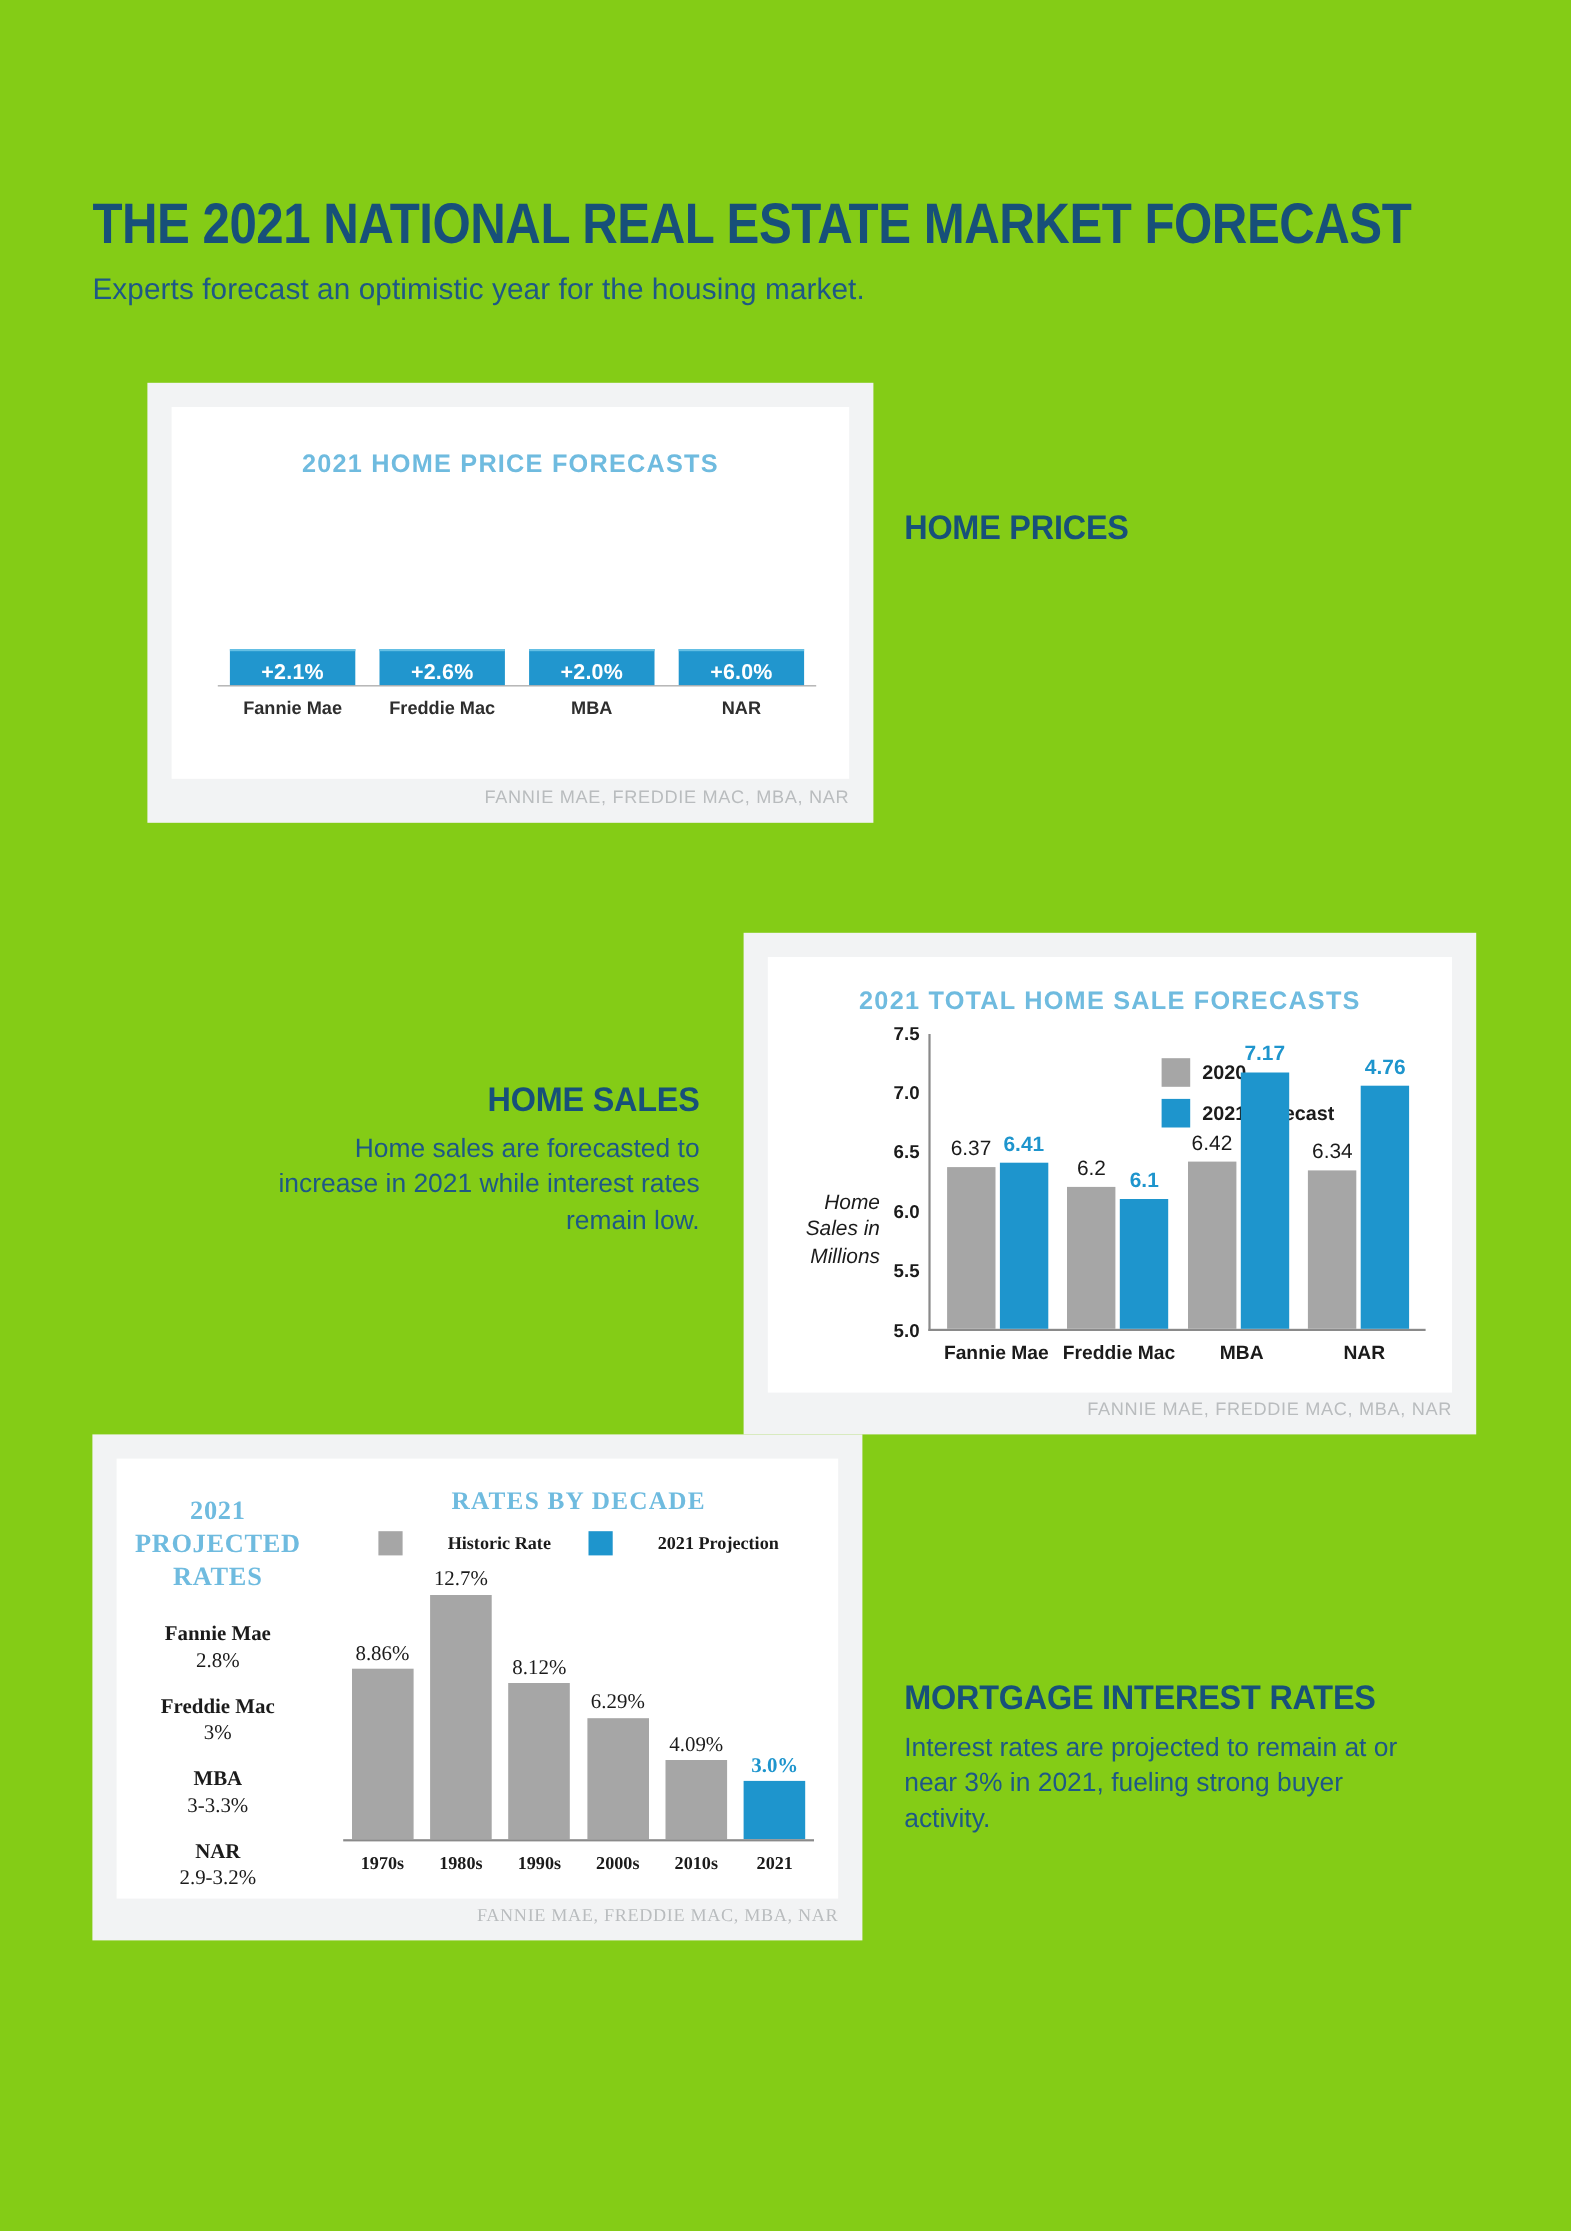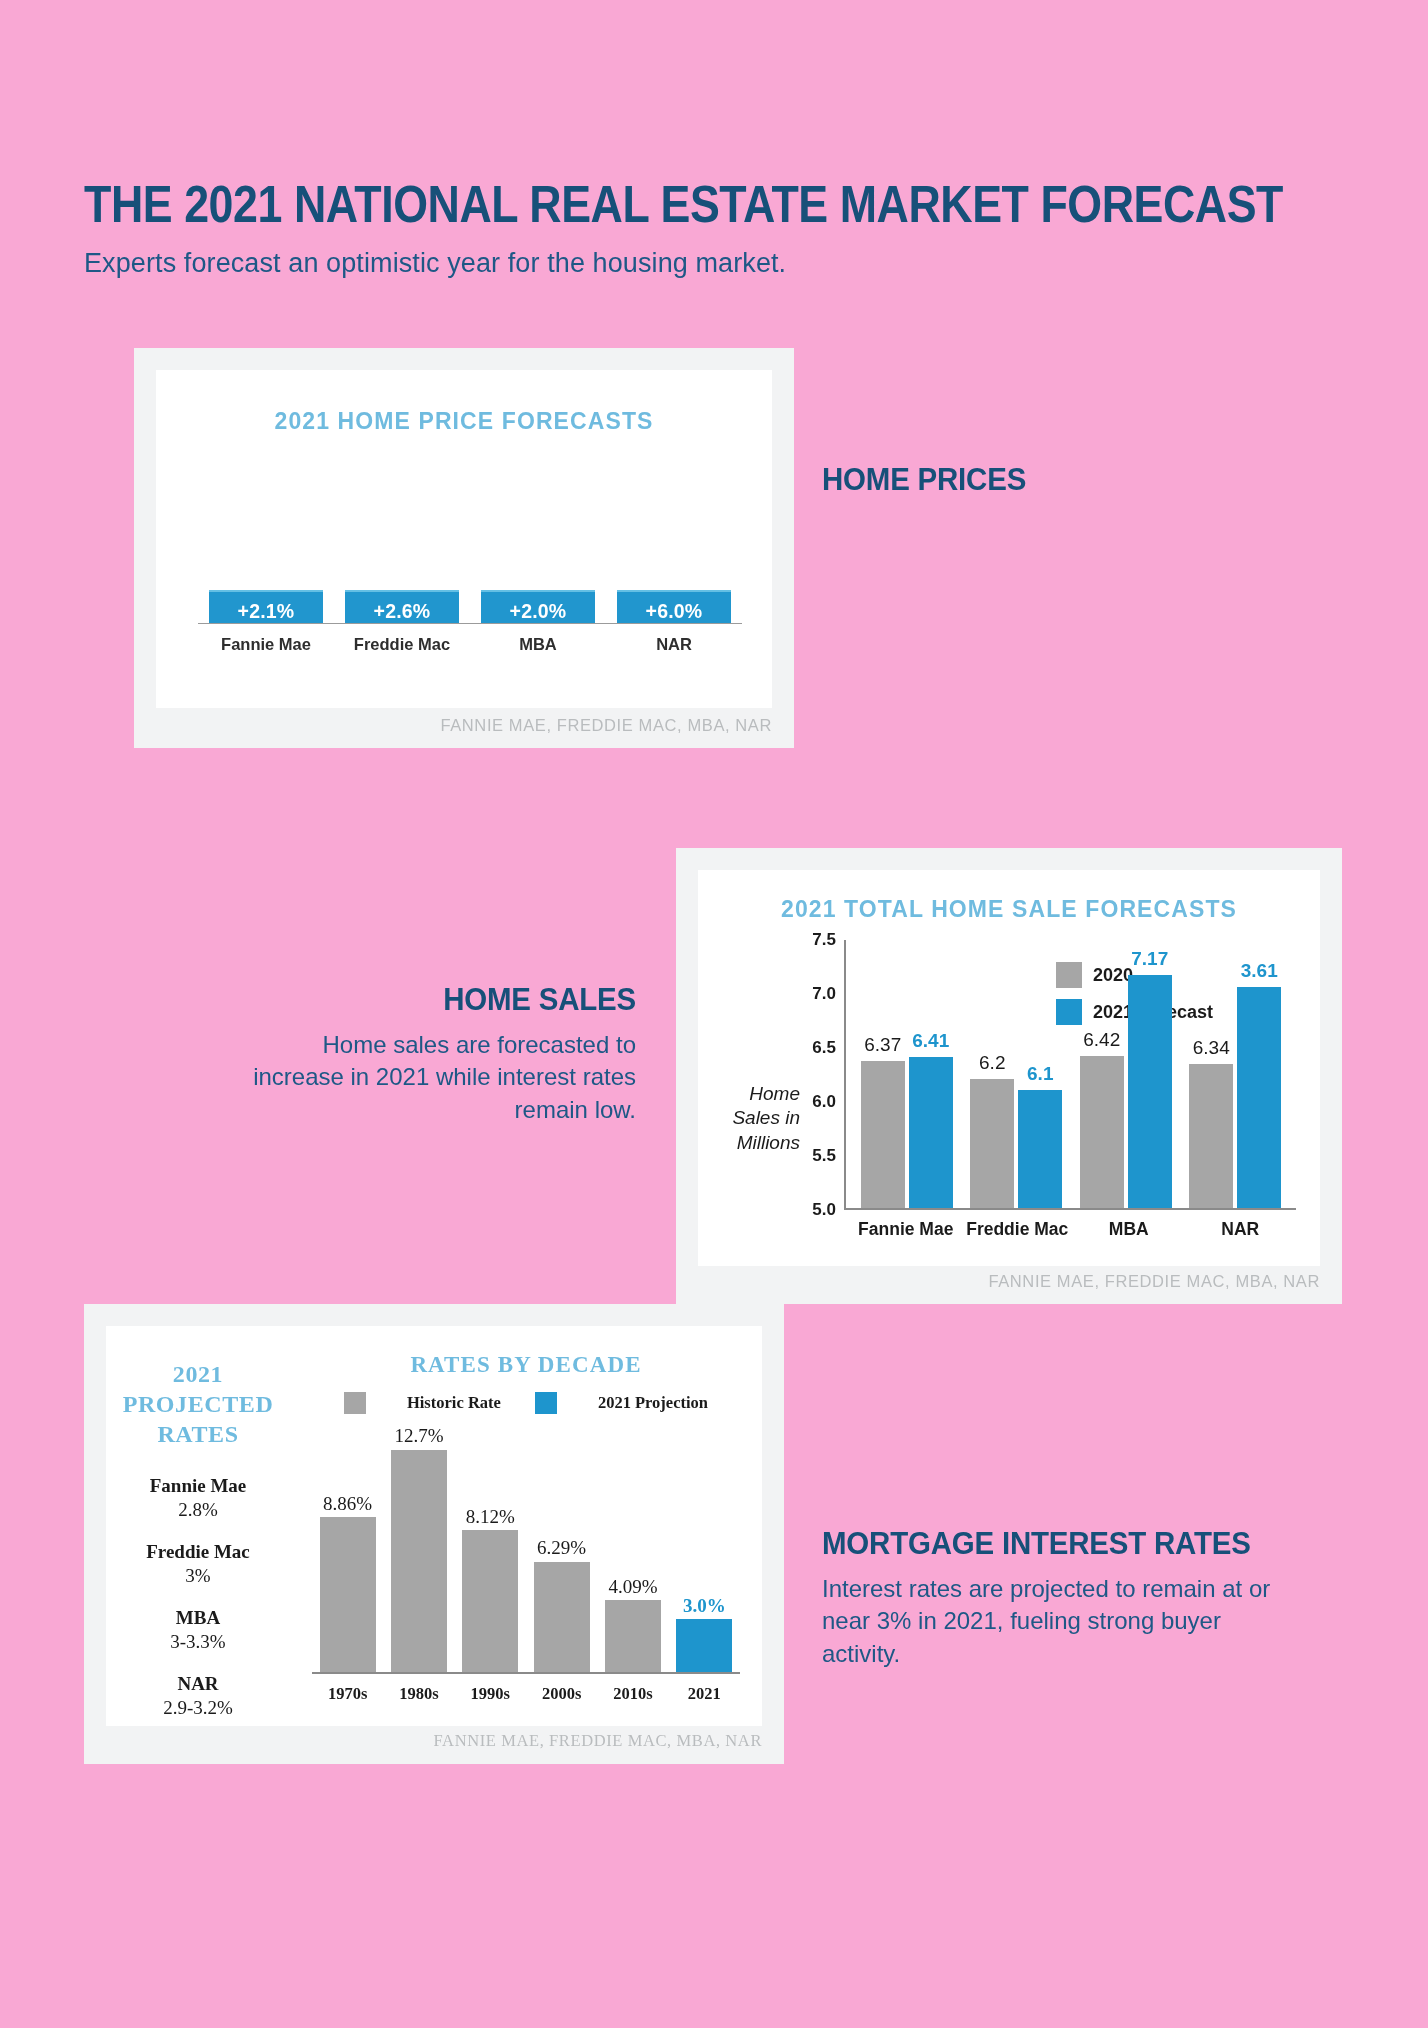--- a/index.html
+++ b/index.html
@@ -8,21 +8,21 @@
     width: 1428px;
     height: 2028px;
     background: #ffffff;
     font-family: "Liberation Sans", sans-serif;
   }
 
   .page {
     position: relative;
     width: 1428px;
     height: 2028px;
-    background: #f9a8d4;
+    background: #84cc16;
     overflow: hidden;
   }
 
   
   .header { position: absolute; left: 84px; top: 178px; width: 1260px; }
 
   .main-title {
     font-family: "Liberation Sans Narrow", "Liberation Sans", sans-serif;
     font-weight: 700;
     font-size: 52px;
@@ -405,21 +405,21 @@
                 <div class="seg"></div>
               </div>
             </div>
 
             <div class="c2-group">
               <div class="c2-bar gray" style="height:53.6%">
                 <span class="tag">6.34</span>
                 <div class="seg"></div>
               </div>
               <div class="c2-bar blue" style="height:82.4%">
-                <span class="tag">3.61</span>
+                <span class="tag">4.76</span>
                 <div class="seg"></div>
               </div>
             </div>
           </div>
         </div>
 
         <div class="c2-xlabels">
           <span>Fannie Mae</span>
           <span>Freddie Mac</span>
           <span>MBA</span>

